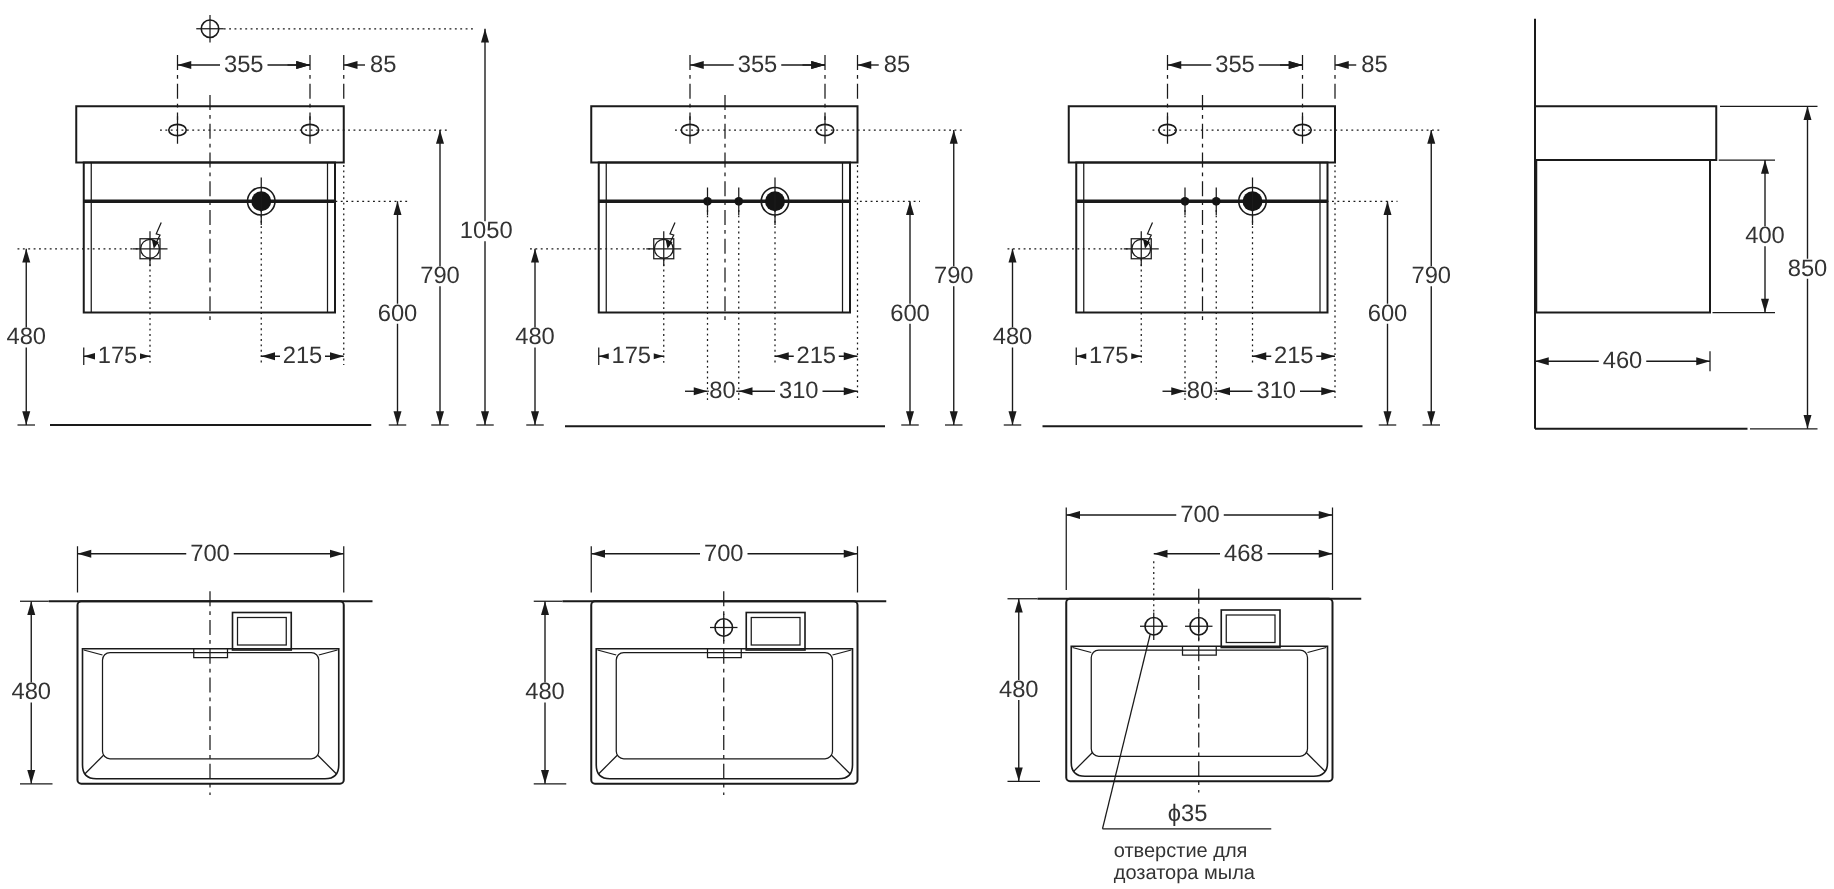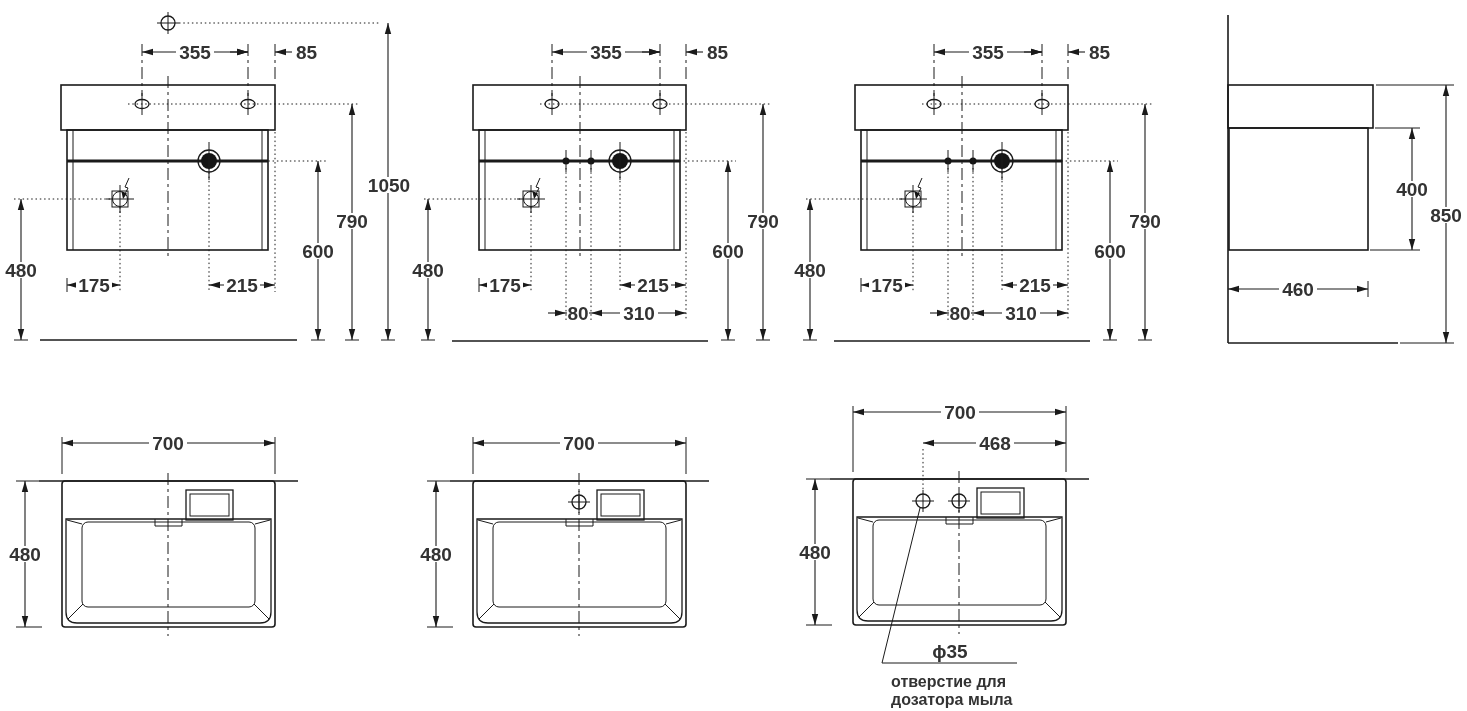--- a/index.html
+++ b/index.html
@@ -1,16 +1,16 @@
 <!DOCTYPE html>
 <html><head>
 <meta charset="utf-8">
 <style>
   html,body{margin:0;padding:0;background:#ffffff;}
-  .canvas{position:relative;width:1467px;height:711px;background:#ffffff;overflow:hidden;font-weight:bold;}
+  .canvas{position:relative;width:1467px;height:711px;background:#ffffff;overflow:hidden;}
   svg{display:block;}
   
   .ol  {stroke:#1a1a1a;stroke-width:1.6;fill:none;}
   .th  {stroke:#1a1a1a;stroke-width:1;fill:none;}
   .md  {stroke:#1a1a1a;stroke-width:1.3;fill:none;}
   .dim {stroke:#1a1a1a;stroke-width:1.1;fill:none;}
   .thick{stroke:#1a1a1a;stroke-width:2.8;fill:none;}
   .dotted{stroke:#1a1a1a;stroke-width:1;fill:none;stroke-dasharray:1.5 2.8;}
   .dashdot{stroke:#1a1a1a;stroke-width:1;fill:none;stroke-dasharray:12 4 3 4;}
   .fillb{fill:#141414;stroke:none;}

